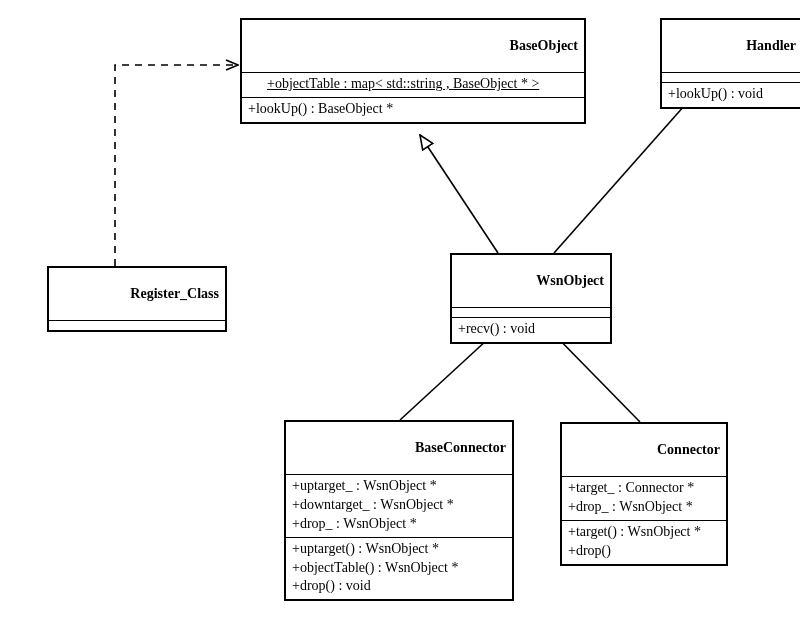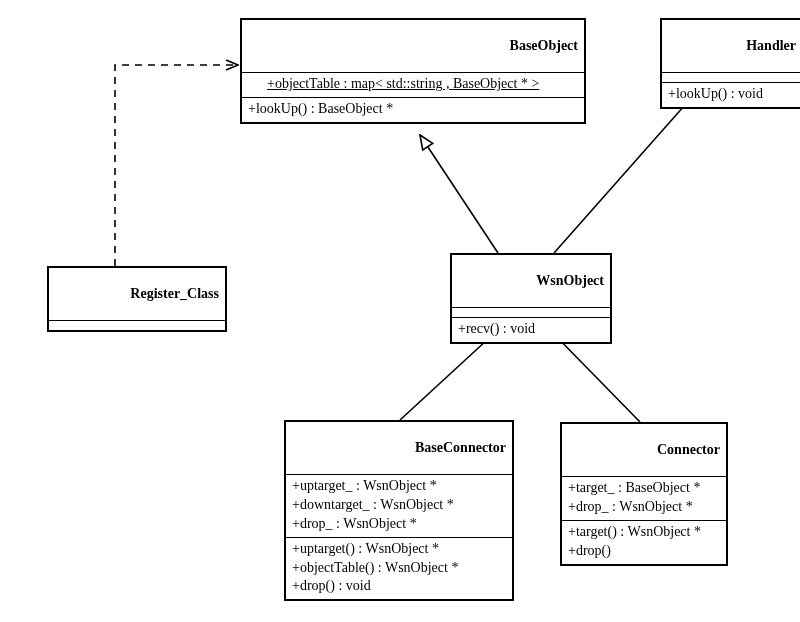--- a/index.html
+++ b/index.html
@@ -117,21 +117,21 @@
   <div class="uml-section">
     <div class="uml-row">+uptarget() : WsnObject *</div>
     <div class="uml-row">+objectTable() : WsnObject *</div>
     <div class="uml-row">+drop() : void</div>
   </div>
 </div>
 
 <div class="uml-class" style="left:560px; top:422px; width:168px;">
   <div class="uml-section uml-name">Connector</div>
   <div class="uml-section">
-    <div class="uml-row">+target_ : BaseObject *</div>
+    <div class="uml-row">+target_ : Connector *</div>
     <div class="uml-row">+drop_ : WsnObject *</div>
   </div>
   <div class="uml-section">
     <div class="uml-row">+target() : WsnObject *</div>
     <div class="uml-row">+drop()</div>
   </div>
 </div>
 
 </div>
 

